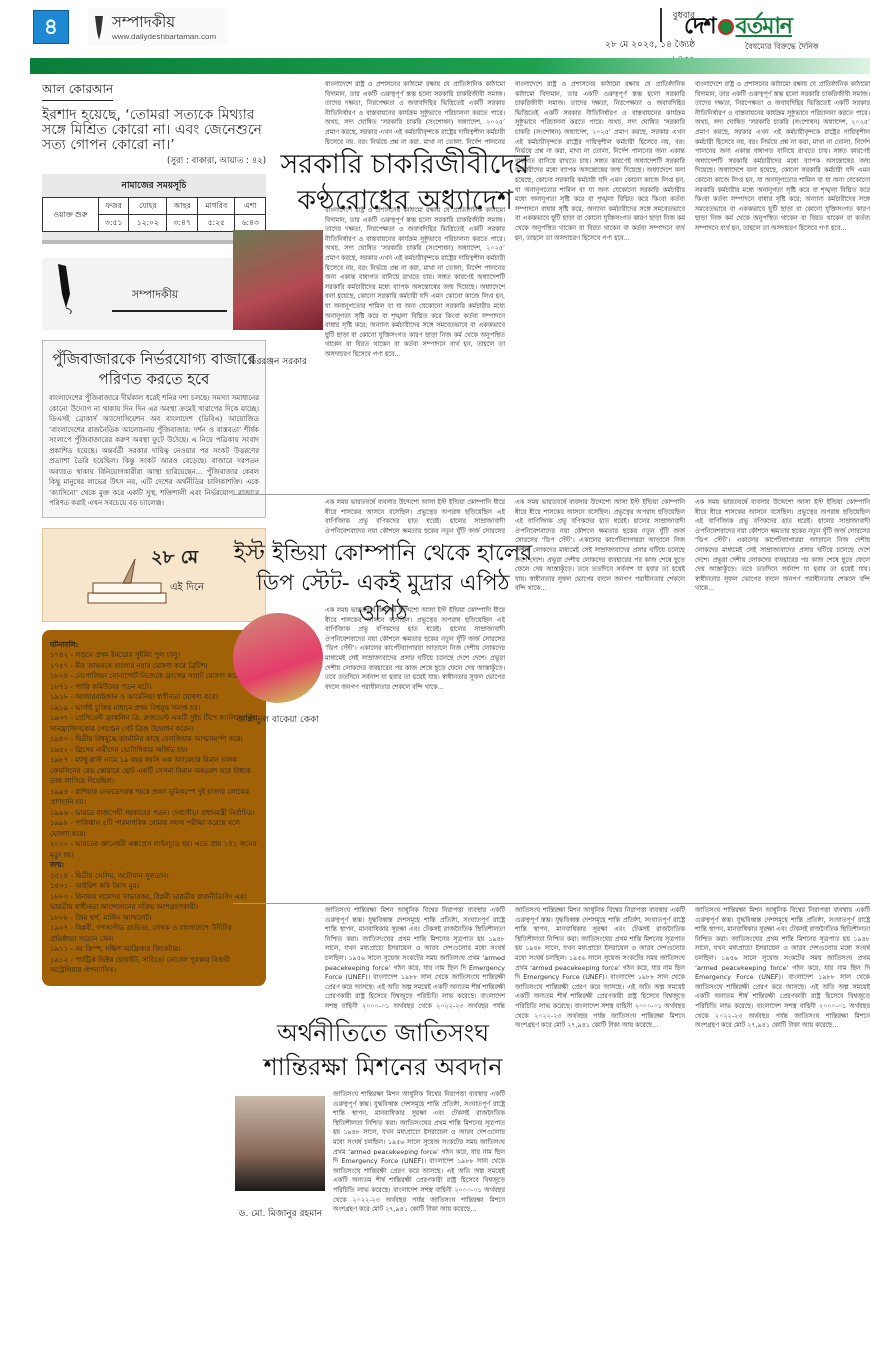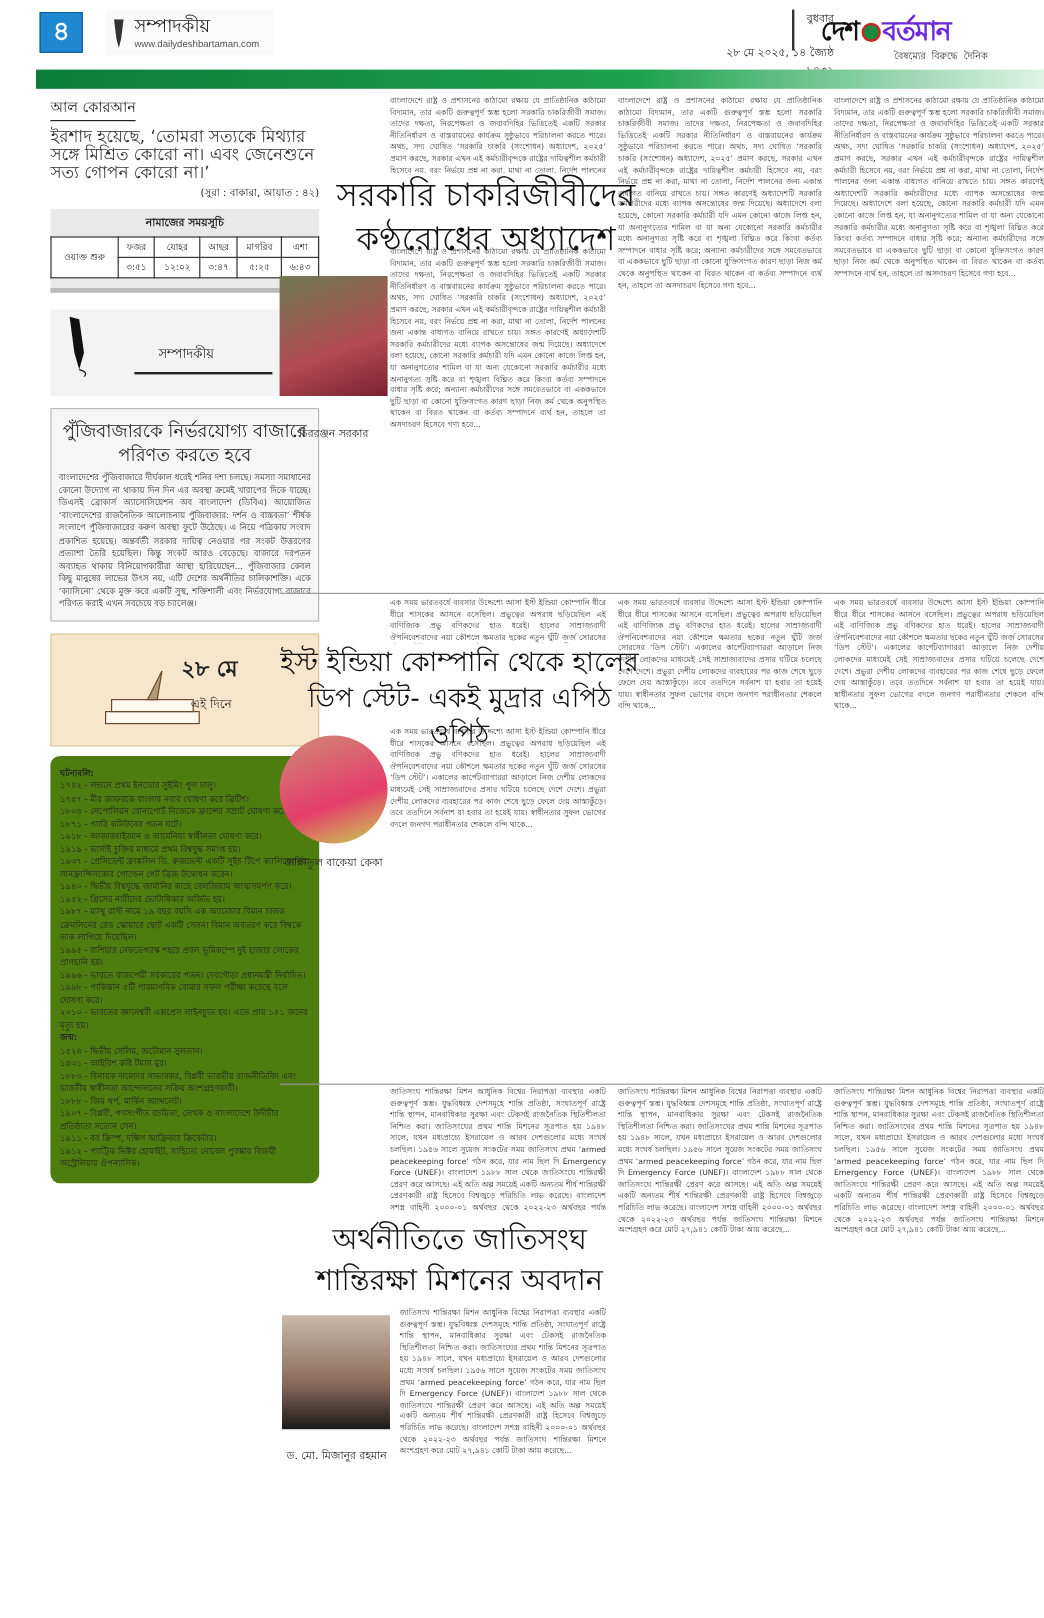--- a/index.html
+++ b/index.html
@@ -11,22 +11,22 @@
   .section-brand { position: absolute; left: 88px; top: 8px; width: 140px; height: 38px; background: #fafafa; }
   .section-brand .pen { position: absolute; left: 4px; top: 8px; width: 14px; height: 24px; }
   .section-brand .title { position: absolute; left: 24px; top: 2px; font-size: 15px; color: #222; }
   .section-brand .web { position: absolute; left: 24px; top: 24px; font-size: 8px; color: #555; font-family: "Liberation Sans", sans-serif; }
   .date-block { position: absolute; left: 595px; top: 8px; width: 100px; text-align: right; font-size: 9px; color: #222; }
   .date-block .day { display:block; font-size: 9px; }
   .date-block .date { display:block; font-size: 9px; margin-top: 14px; }
   .hdr-divider { position: absolute; left: 660px; top: 8px; width: 2px; height: 34px; background: #333; }
   .logo { position: absolute; left: 684px; top: 8px; font-size: 22px; font-weight: bold; color: #111; letter-spacing: -1px; }
   .logo .mark { display: inline-block; width: 16px; height: 16px; border-radius: 50%; background: #1a8b3a; border: 2px solid #c62828; vertical-align: middle; margin: 0 2px; }
-  .logo .part2 { color: #6d28d9; }
-  .tagline { position: absolute; left: 745px; top: 40px; font-size: 8px; color: #333; font-family: Liberation Mono, monospace; }
+  .logo .part2 { color: #15803d; text-decoration: underline; }
+  .tagline { position: absolute; left: 745px; top: 40px; font-size: 8px; color: #333; }
   .green-bar { position: absolute; left: 30px; top: 58px; width: 840px; height: 16px; background: linear-gradient(to right, #0b7d3a, #1ca24f 60%, #dff3e5 100%); }
 
   .col-left { position: absolute; left: 30px; top: 78px; width: 236px; padding-left: 12px; }
   .quran-title { font-size: 12px; color: #222; border-bottom: 1px solid #222; display: inline-block; margin-bottom: 6px; }
   .quran-text { font-size: 14px; line-height: 15px; color: #333; }
   .quran-ref { font-size: 8.5px; text-align: right; margin-top: 2px; }
 
   .prayer { margin-top: 6px; background: #e9e9e9; padding: 4px 0 8px 0; border-bottom: 4px solid #bbb; }
   .prayer h4 { font-size: 9px; text-align: center; font-weight: bold; margin-bottom: 4px; }
   .prayer table { width: 100%; border-collapse: collapse; background: #fff; font-size: 7.5px; }
@@ -36,24 +36,24 @@
   .editorial-logo .pen { position: absolute; left: 12px; top: 6px; width: 24px; height: 50px; }
   .editorial-logo .lbl { position: absolute; left: 90px; top: 28px; font-size: 11px; }
   .editorial-logo .rule { position: absolute; left: 70px; top: 52px; width: 115px; height: 2px; background: #222; }
 
   .editorial-box { margin-top: 10px; border: 1px solid #bbb; background: #f6f6f6; padding: 8px 6px; }
   .editorial-box h2 { font-size: 15px; text-align: center; line-height: 20px; font-weight: normal; margin-bottom: 4px; }
   .editorial-box p { font-size: 7px; line-height: 10.5px; text-align: justify; color: #333; }
 
   .this-day-banner { margin-top: 10px; height: 94px; background: #f8e6cc; border: 1px solid #e0c69e; position: relative; }
   .this-day-banner .date { position: absolute; left: 108px; top: 14px; font-size: 18px; font-weight: bold; color: #222; }
-  .this-day-banner .sub { position: absolute; left: 116px; top: 50px; font-size: 10px; color: #222; }
+  .this-day-banner .sub { position: absolute; left: 127px; top: 50px; font-size: 10px; color: #222; }
   .this-day-banner .books { position: absolute; left: 40px; top: 30px; width: 90px; height: 56px; }
 
-  .events-box { margin-top: 8px; background: #4d7c0f; border-radius: 8px; padding: 10px 8px; font-size: 7px; line-height: 10.5px; color: #222; }
+  .events-box { margin-top: 8px; background: #a16207; border-radius: 8px; padding: 10px 8px; font-size: 7px; line-height: 10.5px; color: #222; }
   .events-box .hd { font-weight: bold; }
 
   .article { position: absolute; }
   .article .body { font-size: 6.4px; line-height: 9.6px; text-align: justify; color: #333; column-gap: 10px; }
   .headline { font-size: 27px; line-height: 36px; color: #111; font-weight: normal; }
   .byline-photo { border: 0; }
   .byline { font-size: 9px; color: #222; text-align: center; }
   .hr { position: absolute; height: 1px; background: #999; }
 </style>
 </head>

